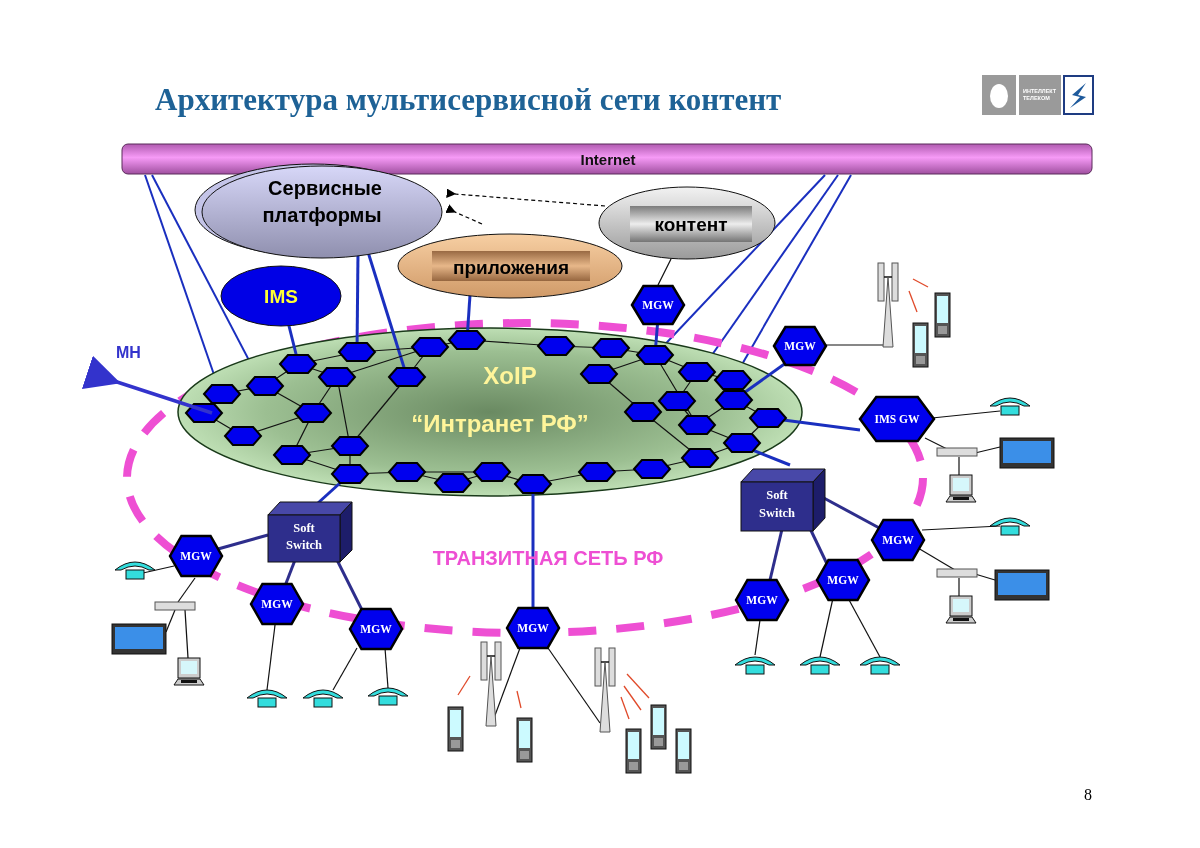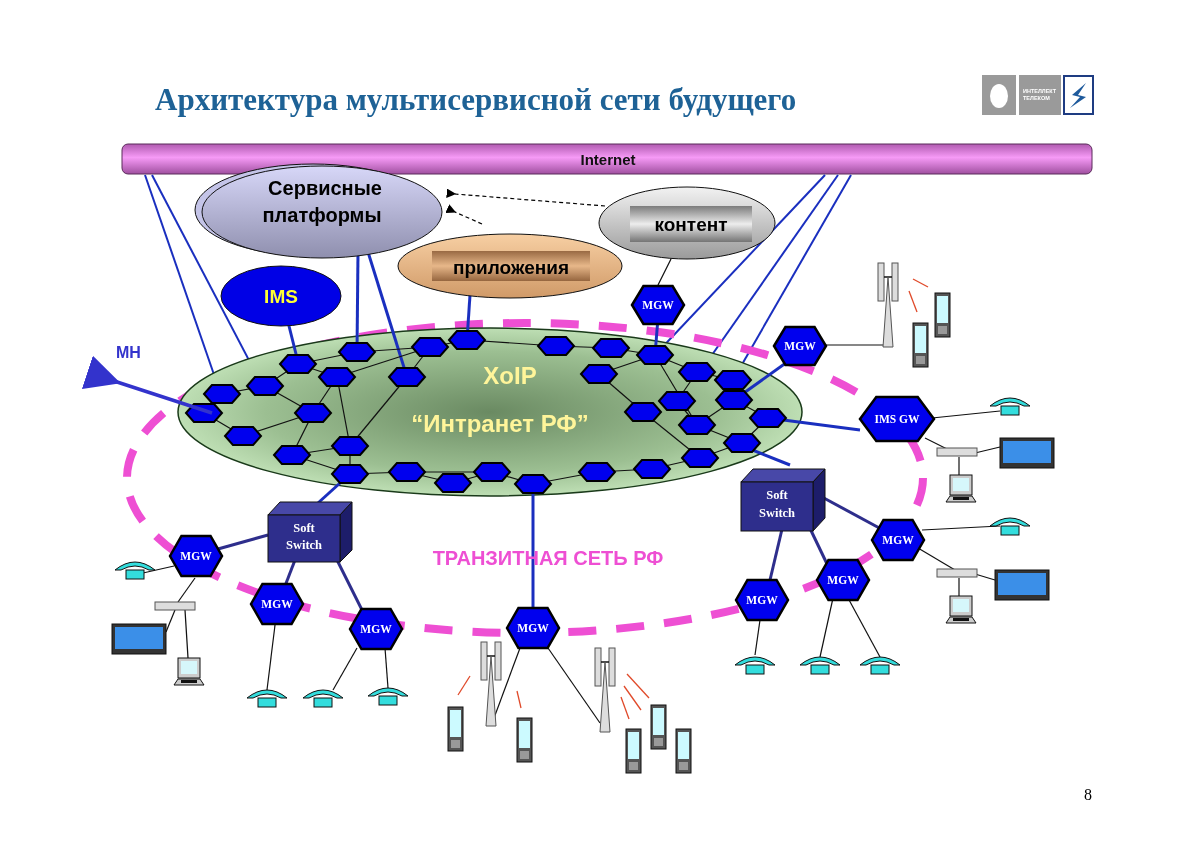--- a/index.html
+++ b/index.html
@@ -7,21 +7,21 @@
   #title { position:absolute; left:155px; top:82px; font-family:"Liberation Serif", serif; font-weight:bold; font-size:31px; color:#1e6296; white-space:nowrap; }
   #page-num { position:absolute; left:1084px; top:786px; font-family:"Liberation Serif", serif; font-size:16px; color:#000; }
   #logo { position:absolute; left:982px; top:75px; width:112px; height:40px; }
   svg#diagram { position:absolute; left:0; top:0; }
   .lbl-sans { font-family:"Liberation Sans", sans-serif; font-weight:bold; }
   .lbl-serif { font-family:"Liberation Serif", serif; font-weight:bold; }
 </style>
 </head>
 <body>
 
-<div id="title">Архитектура мультисервисной сети будущего</div>
+<div id="title">Архитектура мультисервисной сети контент</div>
 
 <div id="logo">
   <svg width="112" height="40" viewBox="0 0 112 40">
     <rect x="0" y="0" width="34" height="40" fill="#9a9a9a"></rect>
     <ellipse cx="17" cy="21" rx="9" ry="12" fill="#fff"></ellipse>
     <rect x="37" y="0" width="42" height="40" fill="#9a9a9a"></rect>
     <text x="41" y="18" font-size="5.5" fill="#fff" class="lbl-sans">ИНТЕЛЛЕКТ</text>
     <text x="41" y="25" font-size="5.5" fill="#fff" class="lbl-sans">ТЕЛЕКОМ</text>
     <rect x="82" y="1" width="29" height="38" fill="#fff" stroke="#1e3c82" stroke-width="2"></rect>
     <path d="M104 8 L90 20 L98 22 L88 33 L104 22 L96 20 Z" fill="#1e5a9c"></path>

